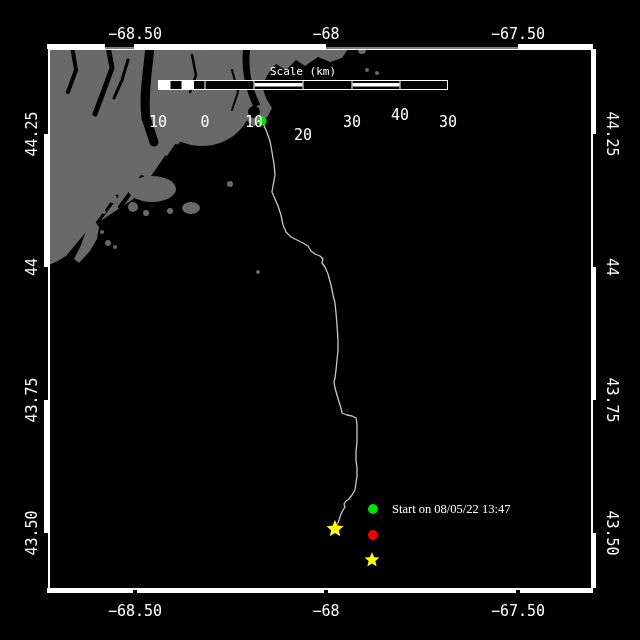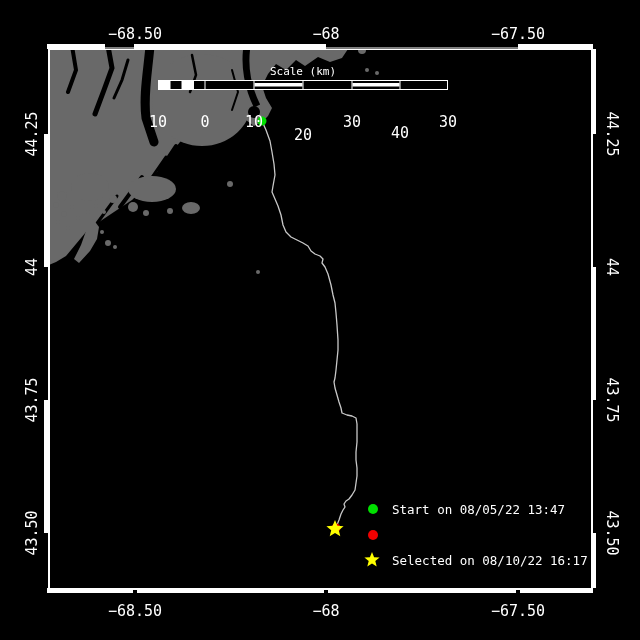--- a/index.html
+++ b/index.html
@@ -5,21 +5,21 @@
   html,body{margin:0;padding:0;background:#000;}
   .screen{position:relative;width:640px;height:640px;background:#000;overflow:hidden;
           font-family:"DejaVu Sans Mono","Liberation Mono",monospace;color:#fff;}
   .screen svg.base{position:absolute;left:0;top:0;}
   .lbl{position:absolute;white-space:pre;transform:translate(-50%,-50%);line-height:1;}
   .ax{font-size:15px;letter-spacing:0;}
   .rl{transform:translate(-50%,-50%) rotate(-90deg);}
   .rr{transform:translate(-50%,-50%) rotate(90deg);}
   .sc{font-size:15px;margin-top:11px;}
   .sct{font-size:11px;}
-  .leg{position:absolute;font-size:12.5px;transform:translateY(-50%);white-space:pre;}
+  .leg{position:absolute;font-size:12.5px;transform:translateY(-50%);white-space:pre;font-family:Liberation Serif, serif;}
 </style>
 </head>
 <body>
 
 <div class="screen">
 
   <svg class="base" width="640" height="640" viewBox="0 0 640 640">
     <defs>
       <clipPath id="mapclip">
           <rect x="50" y="50" width="541" height="538"></rect>
@@ -156,19 +156,18 @@
   <div class="lbl ax rr" style="left:611px;top:267px">44</div>
   <div class="lbl ax rr" style="left:611px;top:400px">43.75</div>
   <div class="lbl ax rr" style="left:611px;top:533px">43.50</div>
 
   <div class="lbl sct" style="left:303px;top:71px">Scale (km)</div>
   <div class="lbl sc" style="left:158px;top:111px">10</div>
   <div class="lbl sc" style="left:205px;top:111px">0</div>
   <div class="lbl sc" style="left:254px;top:111px">10</div>
   <div class="lbl sc" style="left:303px;top:124px">20</div>
   <div class="lbl sc" style="left:352px;top:111px">30</div>
-  <div class="lbl sc" style="left:400px;top:122px">40</div>
+  <div class="lbl sc" style="left:400px;top:104px">40</div>
   <div class="lbl sc" style="left:448px;top:111px">30</div>
 
   <div class="leg" style="left:392px;top:509px">Start on 08/05/22 13:47</div>
-  <div class="leg" style="left:392px;top:560px">Selected on 08/10/22 16:17</div>
 
 </div>
 
 </body></html>

